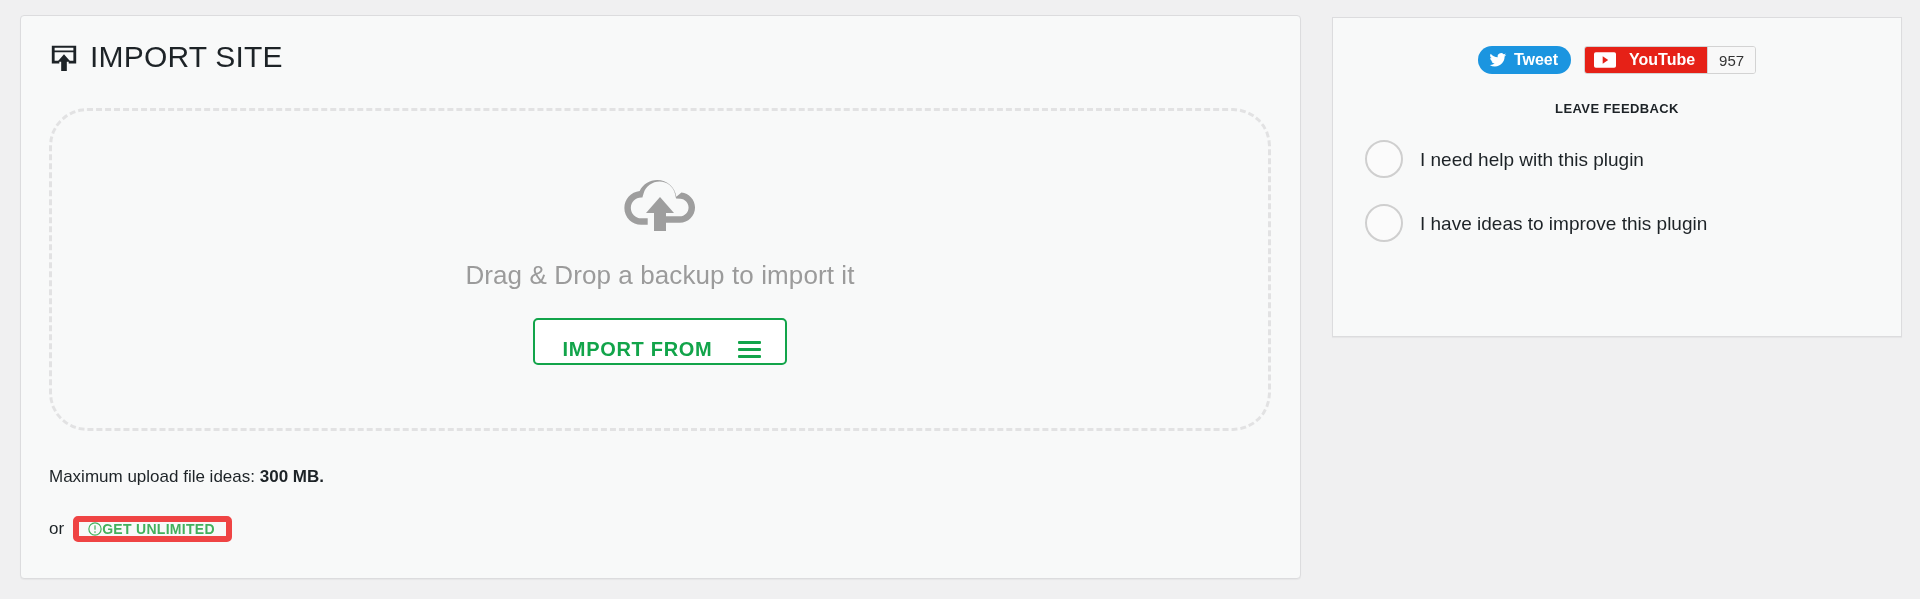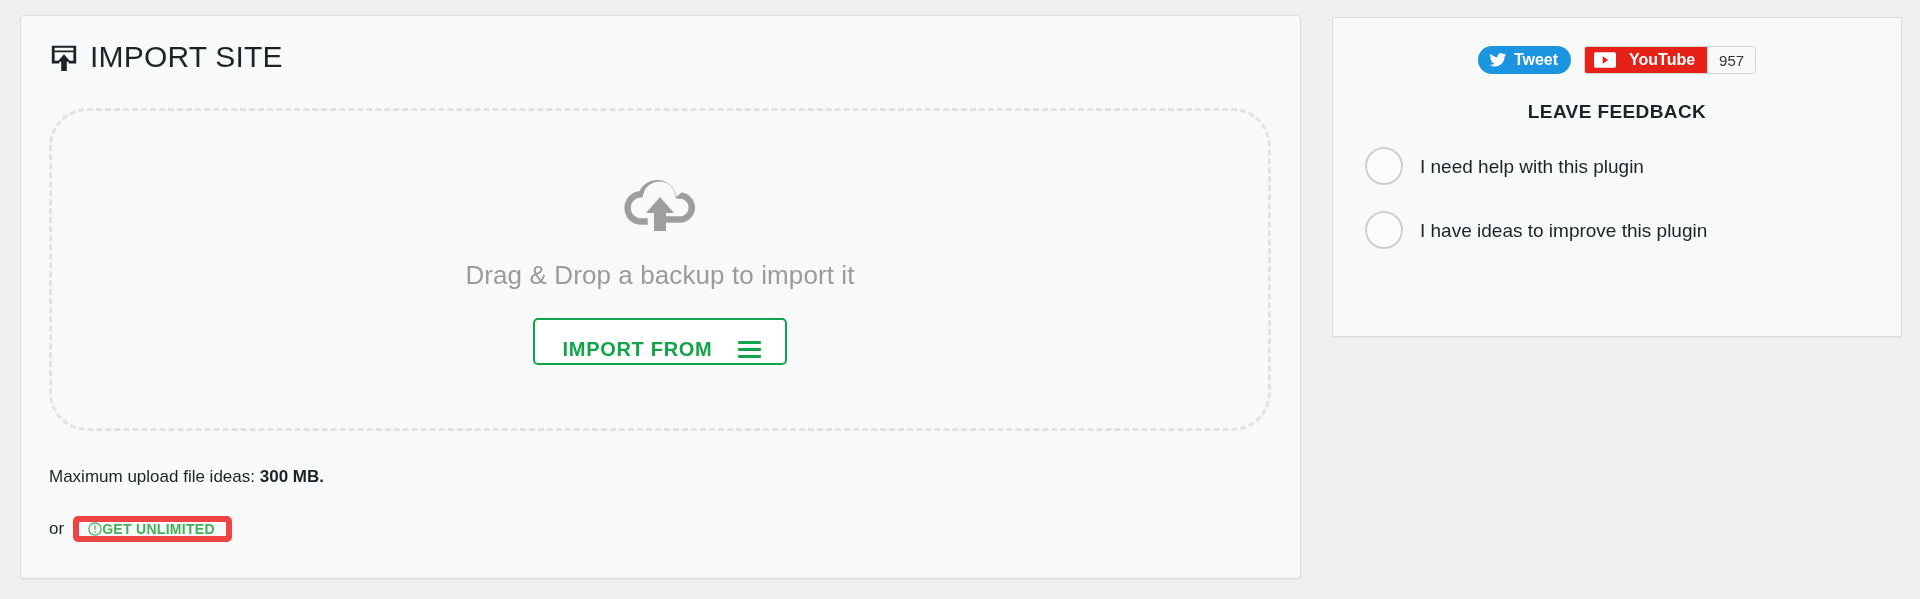--- a/index.html
+++ b/index.html
@@ -215,21 +215,21 @@
     background: #f8f8f8;
     border-left: 1px solid #d3d3d3;
     color: #333333;
     font-size: 15px;
     font-weight: 400;
   }
 
   .feedback-title {
     margin: 27px 0 0 0;
     text-align: center;
-    font-size: 19px;
+    font-size: 13px;
     font-weight: 700;
     color: #1d2327;
     letter-spacing: .4px;
   }
 
   .feedback-options { margin-top: 23px; padding-left: 32px; }
 
   .feedback-option {
     display: flex;
     align-items: center;

